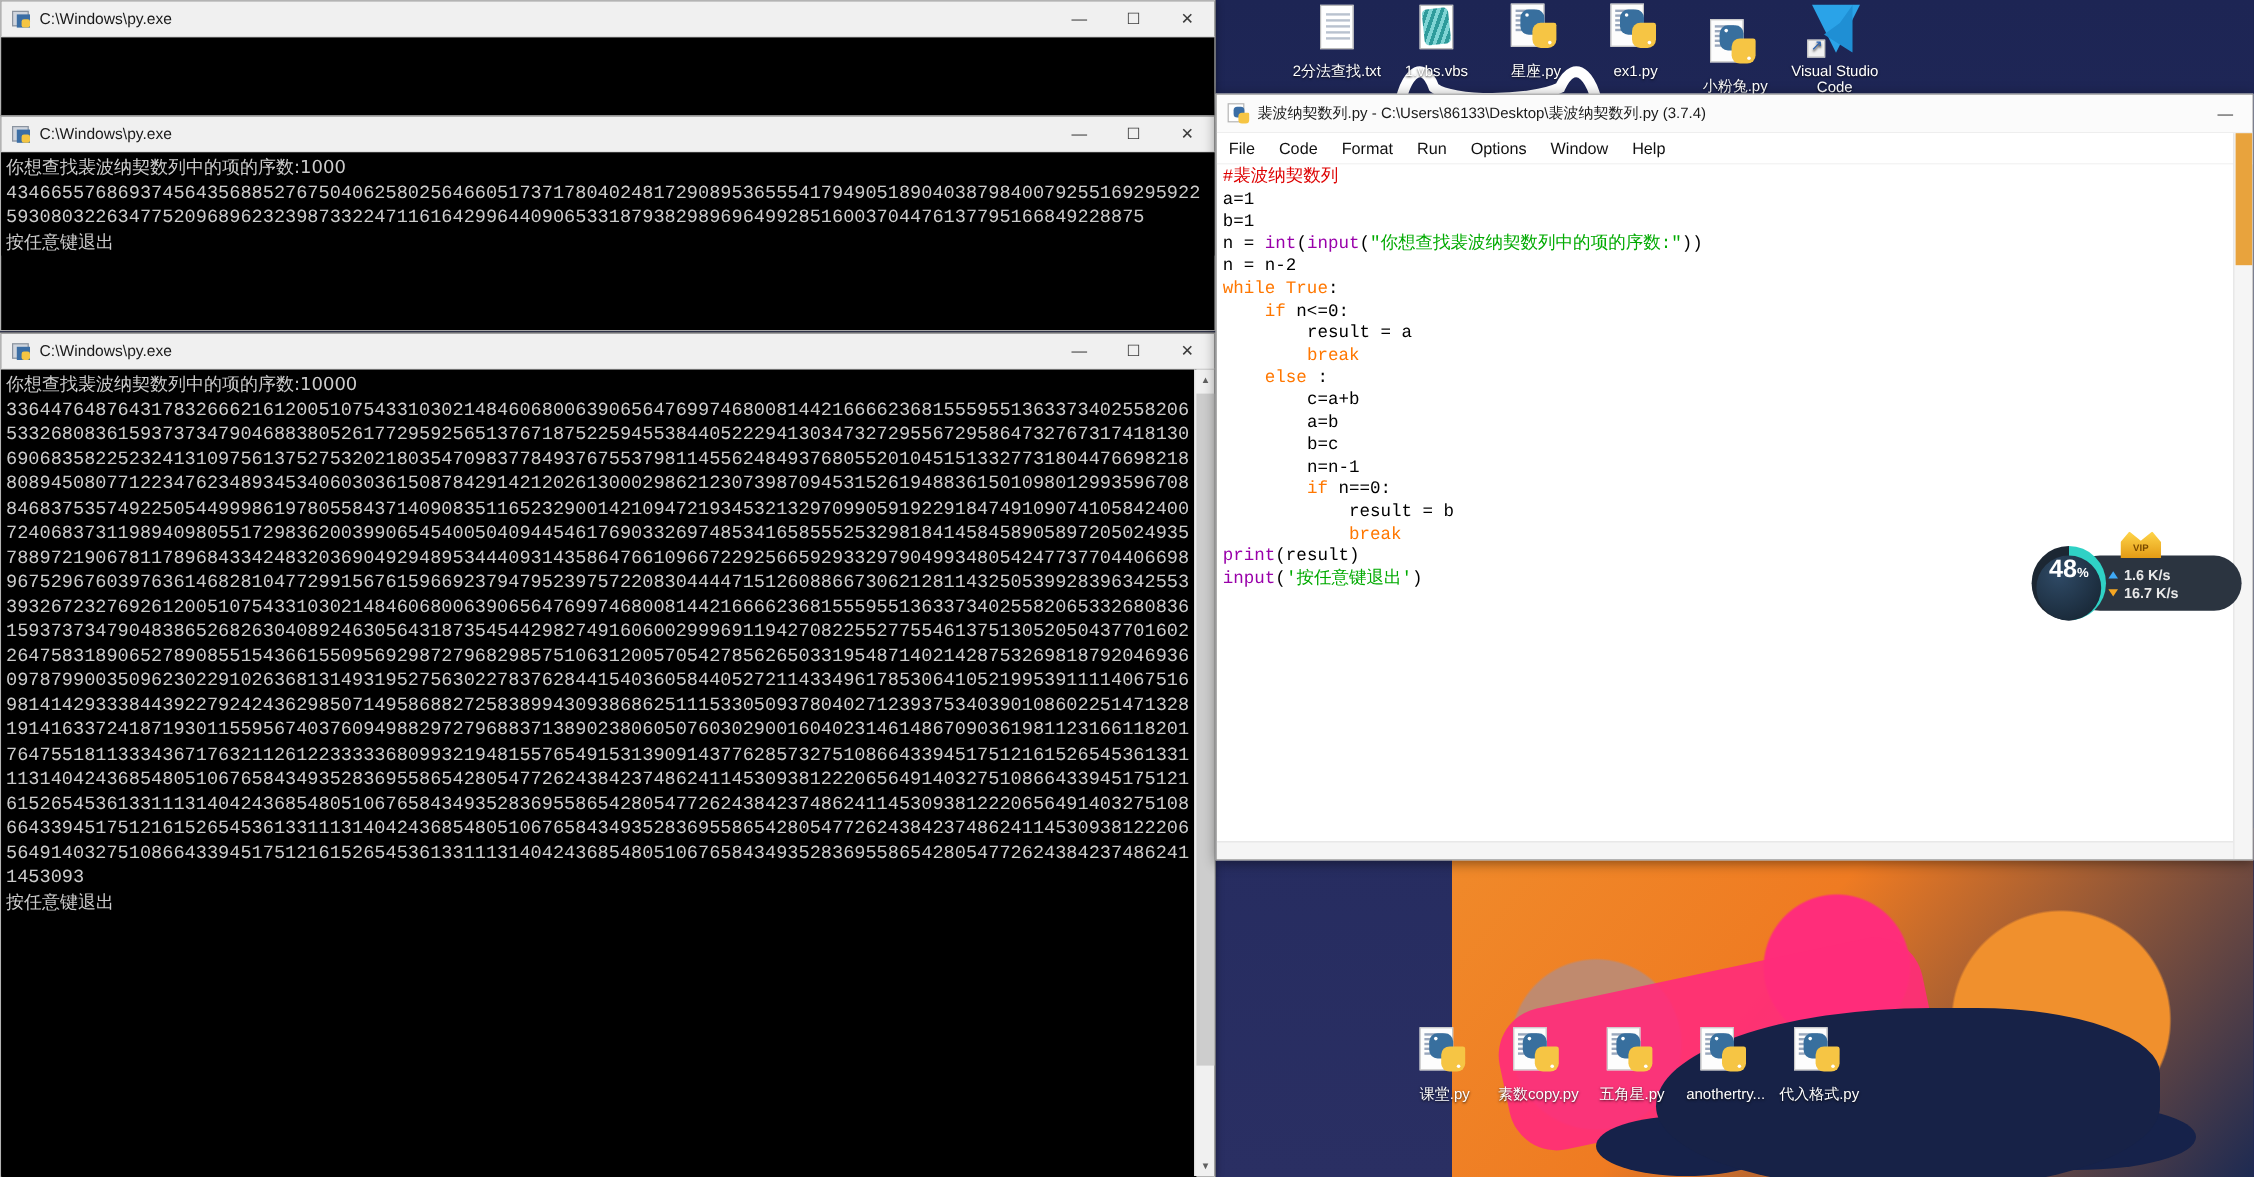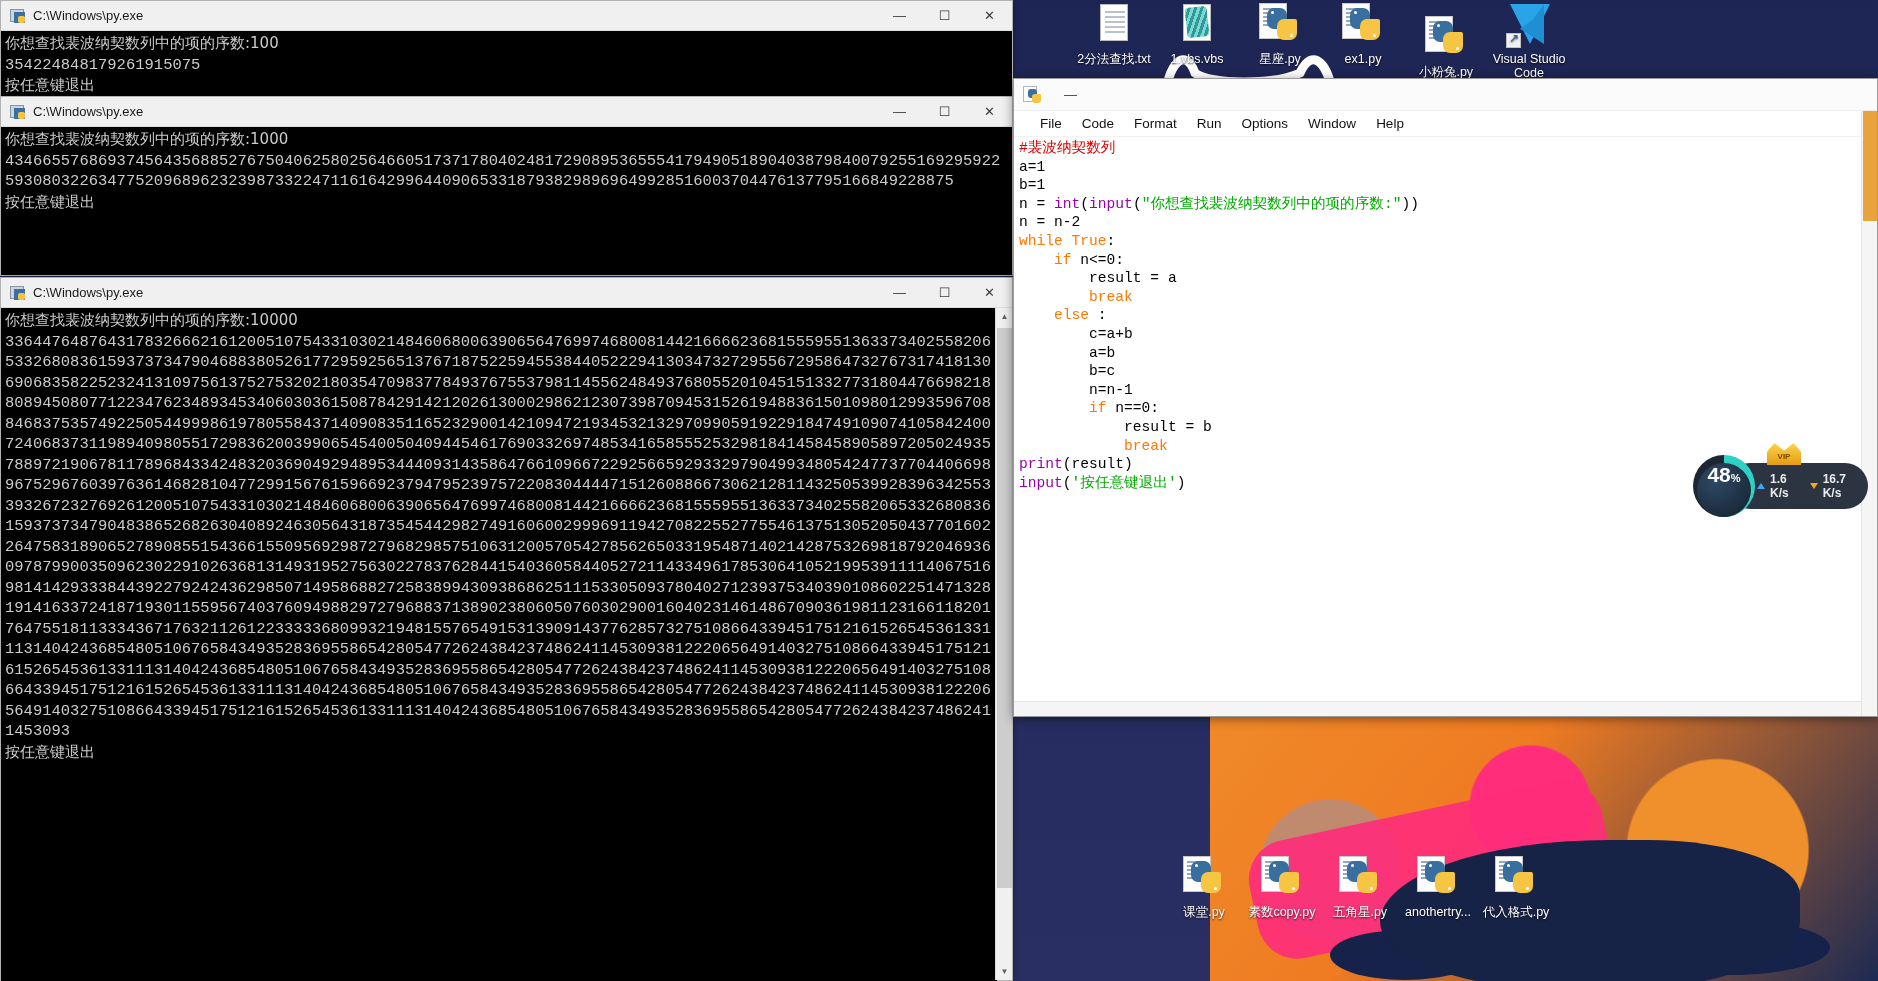--- a/index.html
+++ b/index.html
@@ -157,21 +157,21 @@
     height:32px; background:#fbfbfb; display:flex; align-items:center; border-bottom:1px solid #eee;
   }
   .idle-title .ico { width:18px;height:18px;margin:0 7px 0 9px;position:relative;flex:none;}
   .idle-title .ico .sh{position:absolute;left:0;top:0;width:14px;height:16px;background:#fff;border:1px solid #b5b5b5;}
   .idle-title .ico .pb{position:absolute;left:5px;top:3px;width:9px;height:9px;background:#3b6ea5;border-radius:3px 3px 1px 3px;}
   .idle-title .ico .py{position:absolute;left:9px;top:8px;width:9px;height:9px;background:#f6c544;border-radius:3px 1px 3px 3px;}
   .idle-title .t { font-size:12.5px; color:#1a1a1a; flex:1; white-space:nowrap; overflow:hidden;}
   .idle-btns { display:flex;height:32px;}
   .idle-btns div{width:45px;height:32px;display:flex;align-items:center;justify-content:center;font-size:13px;color:#3c3c3c;}
   .idle-menu {
-    height:26px; display:flex; align-items:center; padding-left:16px; gap:0;
+    height:26px; display:flex; align-items:center; gap:0;
     background:#fff; border-bottom:1px solid #f2f2f2;
   }
   .idle-menu span {
     font-size:13.5px; color:#111; padding:2px 10px; cursor:default;
   }
   .code {
     font-family:"Liberation Mono","DejaVu Sans Mono",monospace;
     font-size:14.6px; line-height:18.6px;
     padding:2px 0 0 5px;
     white-space:pre;
@@ -191,21 +191,21 @@
     position:absolute; left:0; right:16px; bottom:0; height:15px; background:#f5f5f5; border-top:1px solid #e4e4e4;
   }
 
   
   .netwidget {
     position:absolute; left:1693px; top:455px; width:175px; height:60px;
   }
   .nw-pill {
     position:absolute; left:34px; top:8px; width:141px; height:46px;
     background:#2b3440; border-radius:23px;
-    display:flex; flex-direction:row; justify-content:center; padding-left:30px; gap:1px;
+    display:flex; flex-direction:column; justify-content:center; padding-left:30px; gap:1px;
   }
   .nw-row { display:flex; align-items:center; gap:5px; color:#eaeaea; font-size:12px; font-weight:bold; }
   .nw-up { width:0;height:0;border-left:4px solid transparent;border-right:4px solid transparent;border-bottom:6px solid #3fa9f5;}
   .nw-dn { width:0;height:0;border-left:4px solid transparent;border-right:4px solid transparent;border-top:6px solid #f5a623;}
   .nw-circle {
     position:absolute; left:0; top:0; width:62px; height:62px; border-radius:50%;
     background: conic-gradient(#2fd1c5 0 48%, #1c2733 48% 100%);
     display:flex; align-items:flex-end; justify-content:center;
   }
   .nw-inner {
@@ -432,23 +432,20 @@
           <span class="b"></span>
           <span class="c"></span>
         </div>
       <div class="t">C:\Windows\py.exe</div>
       <div class="con-btns">
         <div>—</div>
         <div>☐</div>
         <div class="cls">✕</div>
       </div>
     </div>
-    <div class="con-body"><span class="zh">你想查找裴波纳契数列中的项的序数:100</span>
-<span>354224848179261915075</span>
-<span class="zh">按任意键退出</span></div>
   </div>
 
   <div class="console" style="left:0px;top:96px;width:1013px;height:180px;">
     <div class="con-title">
       <div class="ico">
           <span class="a"></span>
           <span class="b"></span>
           <span class="c"></span>
         </div>
       <div class="t">C:\Windows\py.exe</div>
@@ -487,20 +484,21 @@
     </div>
   </div>
 
   <div class="idle">
     <div class="idle-title">
       <div class="ico">
           <span class="sh"></span>
           <span class="pb"></span>
           <span class="py"></span>
         </div>
+      <div class="t">裴波纳契数列.py - C:\Users\86133\Desktop\裴波纳契数列.py (3.7.4)</div>
       <div class="idle-btns">
         <div>—</div>
       </div>
     </div>
     <div class="idle-menu">
         <span>File</span>
         <span>Code</span>
         <span>Format</span>
         <span>Run</span>
         <span>Options</span>

